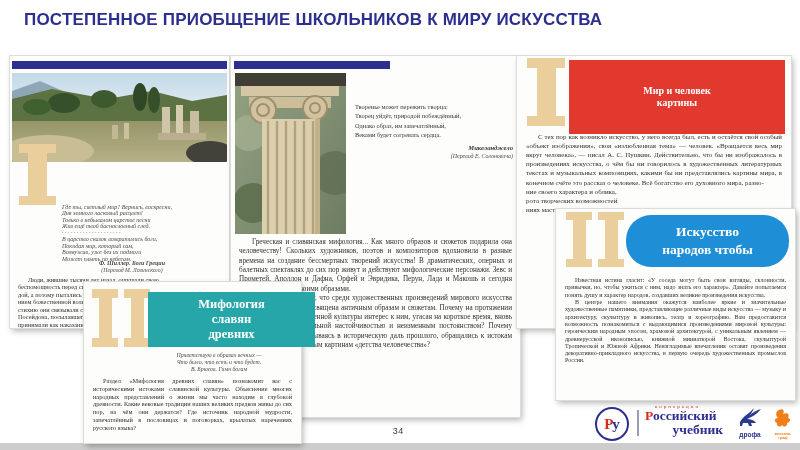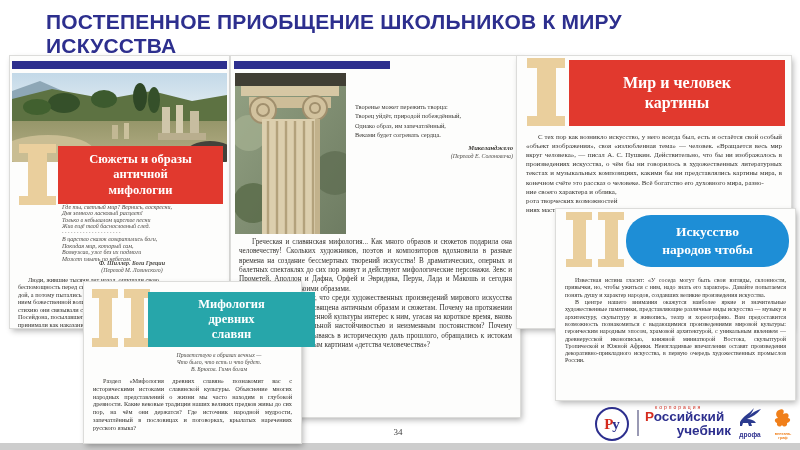--- a/index.html
+++ b/index.html
@@ -2,22 +2,22 @@
 <html><head>
 <meta charset="utf-8">
 <style>
   :root{
     --navy:#2d2f8e; --red:#e1392e; --teal:#27a6aa; --azure:#1e8ed6;
     --tan:#eacf9d; --ink:#33312e;
   }
   html,body{margin:0;padding:0;background:#fff;}
   .slide{position:relative;width:800px;height:450px;background:#ffffff;overflow:hidden;
          font-family:"Liberation Serif",serif;}
-  .slide-title{position:absolute;left:46px;top:10px;margin:0;width:620px;
-    font-family:"Liberation Sans",sans-serif;font-weight:bold;font-size:21px;
+  .slide-title{position:absolute;left:24px;top:10px;margin:0;width:620px;
+    font-family:"Liberation Sans",sans-serif;font-weight:bold;font-size:17px;
     letter-spacing:.2px;color:var(--navy);}
   
   .page{position:absolute;background:#fdfdfc;
     box-shadow:0 0 0 1px #dcdcda, 2px 3px 6px rgba(0,0,0,.30);}
   .pageA{left:10px;top:56px;width:219px;height:272px;z-index:1;}
   .pageC{left:231px;top:56px;width:289px;height:361px;z-index:2;}
   .pageD{left:517px;top:56px;width:274px;height:272px;z-index:3;}
   .pageB{left:84px;top:282px;width:217px;height:161px;z-index:4;}
   .pageE{left:556px;top:209px;width:239px;height:191px;z-index:5;}
   .band{position:absolute;background:var(--navy);height:8px;}
@@ -33,21 +33,21 @@
   .rnstem{flex:1;width:50%;margin:0 auto;background:var(--tan);}
   .rnA{left:9px;top:88px;width:37px;height:61px;}
   .rnB{left:8px;top:7px;width:58px;height:58px;}
   .rnD{left:10px;top:2px;width:38px;height:68px;}
   .rnE{left:10px;top:3px;width:58px;height:55px;}
   
   .headbox{position:absolute;display:flex;flex-direction:column;justify-content:center;
     text-align:center;color:#fff;font-weight:bold;font-family:"Liberation Serif",serif;}
   .hbA{left:48px;top:90px;width:165px;height:58px;background:var(--red);font-size:12.5px;line-height:1.22;}
   .hbB{left:64px;top:10px;width:167px;height:55px;background:var(--teal);font-size:12.5px;line-height:1.22;}
-  .hbD{left:52px;top:4px;width:216px;height:66px;background:var(--red);font-size:16px;line-height:1.25;justify-content:center;}
+  .hbD{left:52px;top:4px;width:216px;height:74px;background:var(--red);font-size:10px;line-height:1.25;justify-content:center;}
   .hbE{left:70px;top:6px;width:163px;height:52px;background:var(--azure);font-size:13.5px;line-height:1.3;border-radius:25px;}
   
   .poem{position:absolute;left:34px;top:148px;width:176px;font-size:6px;line-height:1.08;
     font-style:italic;color:#4c4a46;text-align:left;padding-left:18px;}
   .poem-attr{position:absolute;left:34px;top:204px;width:176px;font-size:6px;
     font-style:italic;color:#4c4a46;text-align:center;font-weight:bold;}
   .poem-attr2{position:absolute;left:34px;top:211px;width:176px;font-size:5.8px;
     font-style:italic;color:#4c4a46;text-align:center;}
   .quoteC{position:absolute;left:124px;top:46px;width:158px;font-size:6.4px;line-height:1.45;color:#3c3a36;}
   .quoteC-attr{position:absolute;left:124px;top:88px;width:158px;text-align:right;
@@ -65,34 +65,34 @@
   .bodyB{position:absolute;left:9px;top:95px;width:199px;font-size:6.3px;line-height:1.24;text-indent:10px;}
   .bodyC{position:absolute;left:8px;top:182px;width:273px;font-size:7.2px;line-height:1.3;}
   .bodyC p{margin:0;text-indent:13px;}
   .bodyD{position:absolute;left:9px;top:76px;width:256px;font-size:6.9px;line-height:1.32;}
   .bodyD p{margin:0;text-indent:12px;}
   .bodyD .frag div{text-align:left;}
   .bodyE{position:absolute;left:9px;top:68px;width:221px;font-size:6px;line-height:1.22;}
   .bodyE p{margin:0;text-indent:10px;}
   
   .page-number{position:absolute;left:388px;top:427px;width:20px;text-align:center;
-    font-family:Liberation Serif, serif;font-size:9px;color:#3d3d3d;}
+    font-family:Liberation Mono, monospace;font-size:9px;color:#3d3d3d;}
   .bottom-bar{position:absolute;left:0;top:443px;width:800px;height:7px;background:#cdcdcd;}
   .logos{position:absolute;left:593px;top:398px;width:202px;height:46px;
     font-family:"Liberation Sans",sans-serif;}
   .monogram{position:absolute;left:2px;top:9px;width:30px;height:30px;border:2.5px solid var(--navy);
     border-radius:50%;display:flex;align-items:center;justify-content:center;
     font-family:"Liberation Serif",serif;font-weight:bold;font-size:15px;line-height:1;}
   .monogram .mp{color:#d52b1e;} .monogram .mu{color:var(--navy);margin-left:-1px;}
   .logo-div{position:absolute;left:44px;top:12px;width:2px;height:26px;background:#9a9ab4;}
-  .brand{position:absolute;left:52px;top:6px;width:88px;}
+  .brand{position:absolute;left:52px;top:6px;width:88px;font-family:Liberation Serif, serif;}
   .brand-small{font-size:5px;letter-spacing:2px;color:#d52b1e;margin-left:10px;}
   .brand-l1{font-size:13.5px;font-weight:bold;color:var(--navy);line-height:1.05;}
   .brand-l1 .ri{color:#d52b1e;}
-  .brand-l2{font-size:13.5px;font-weight:bold;color:var(--navy);line-height:1.05;text-align:right;margin-right:2px;}
+  .brand-l2{font-size:13.5px;font-weight:bold;color:var(--navy);line-height:1.05;text-align:right;margin-right:10px;}
   .drofa{position:absolute;left:142px;top:6px;width:30px;text-align:center;}
   .drofa-label{font-size:6.5px;font-weight:bold;color:var(--navy);margin-top:-1px;}
   .ventana{position:absolute;left:178px;top:10px;width:24px;text-align:center;color:#f07f1a;}
   .ventana-label{font-size:3.8px;font-weight:bold;line-height:1.1;}
   .hl,.pl{display:block;}
 </style>
 </head>
 <body>
 
 <div class="slide">
@@ -132,25 +132,20 @@
         <rect x="112" y="50" width="5" height="16" fill="#cbc19d"></rect>
       </svg>
     </div>
     <div class="rn rnA">
       <div class="rncol">
           <div class="rncap"></div>
           <div class="rnstem"></div>
           <div class="rncap"></div>
         </div>
     </div>
-    <div class="headbox hbA">
-        <div class="hl">Сюжеты и образы</div>
-        <div class="hl">античной</div>
-        <div class="hl">мифологии</div>
-      </div>
     <div class="poem">
         <div class="pl">Где ты, светлый мир? Вернись, воскресни,</div>
         <div class="pl">Дня земного ласковый расцвет!</div>
         <div class="pl">Только в небывалом царстве песни</div>
         <div class="pl">Жив ещё твой баснословный след.</div>
         <div class="pl">· · · · · · · · · · · · · · · · · · · ·</div>
         <div class="pl">В царство сказок возвратились боги,</div>
         <div class="pl">Покидая мир, который сам,</div>
         <div class="pl">Возмужав, уже без их подмоги</div>
         <div class="pl">Может плыть по небесам.</div>
@@ -245,22 +240,22 @@
           <div class="rncap"></div>
         </div>
       <div class="rncol">
           <div class="rncap"></div>
           <div class="rnstem"></div>
           <div class="rncap"></div>
         </div>
     </div>
     <div class="headbox hbB">
         <div class="hl">Мифология</div>
+        <div class="hl">славян</div>
         <div class="hl">древних</div>
-        <div class="hl">славян</div>
       </div>
     <div class="quoteB">
         <div>Приветствую в образах вечных —</div>
         <div>Что было, что есть и что будет.</div>
       </div>
     <div class="quoteB-attr">В. Брюсов. Гимн богам</div>
     <div class="bodyB btext">Раздел «Мифология древних славян» познакомит вас с историческими истоками славянской культуры. Объяснение многих народных представлений о жизни мы часто находим в глубокой древности. Какие вековые традиции наших великих предков живы до сих пор, на чём они держатся? Где источник народной мудрости, запечатлённый в пословицах и поговорках, крылатых наречениях русского языка?</div>
   </section>
 
   <section class="page pageE">

